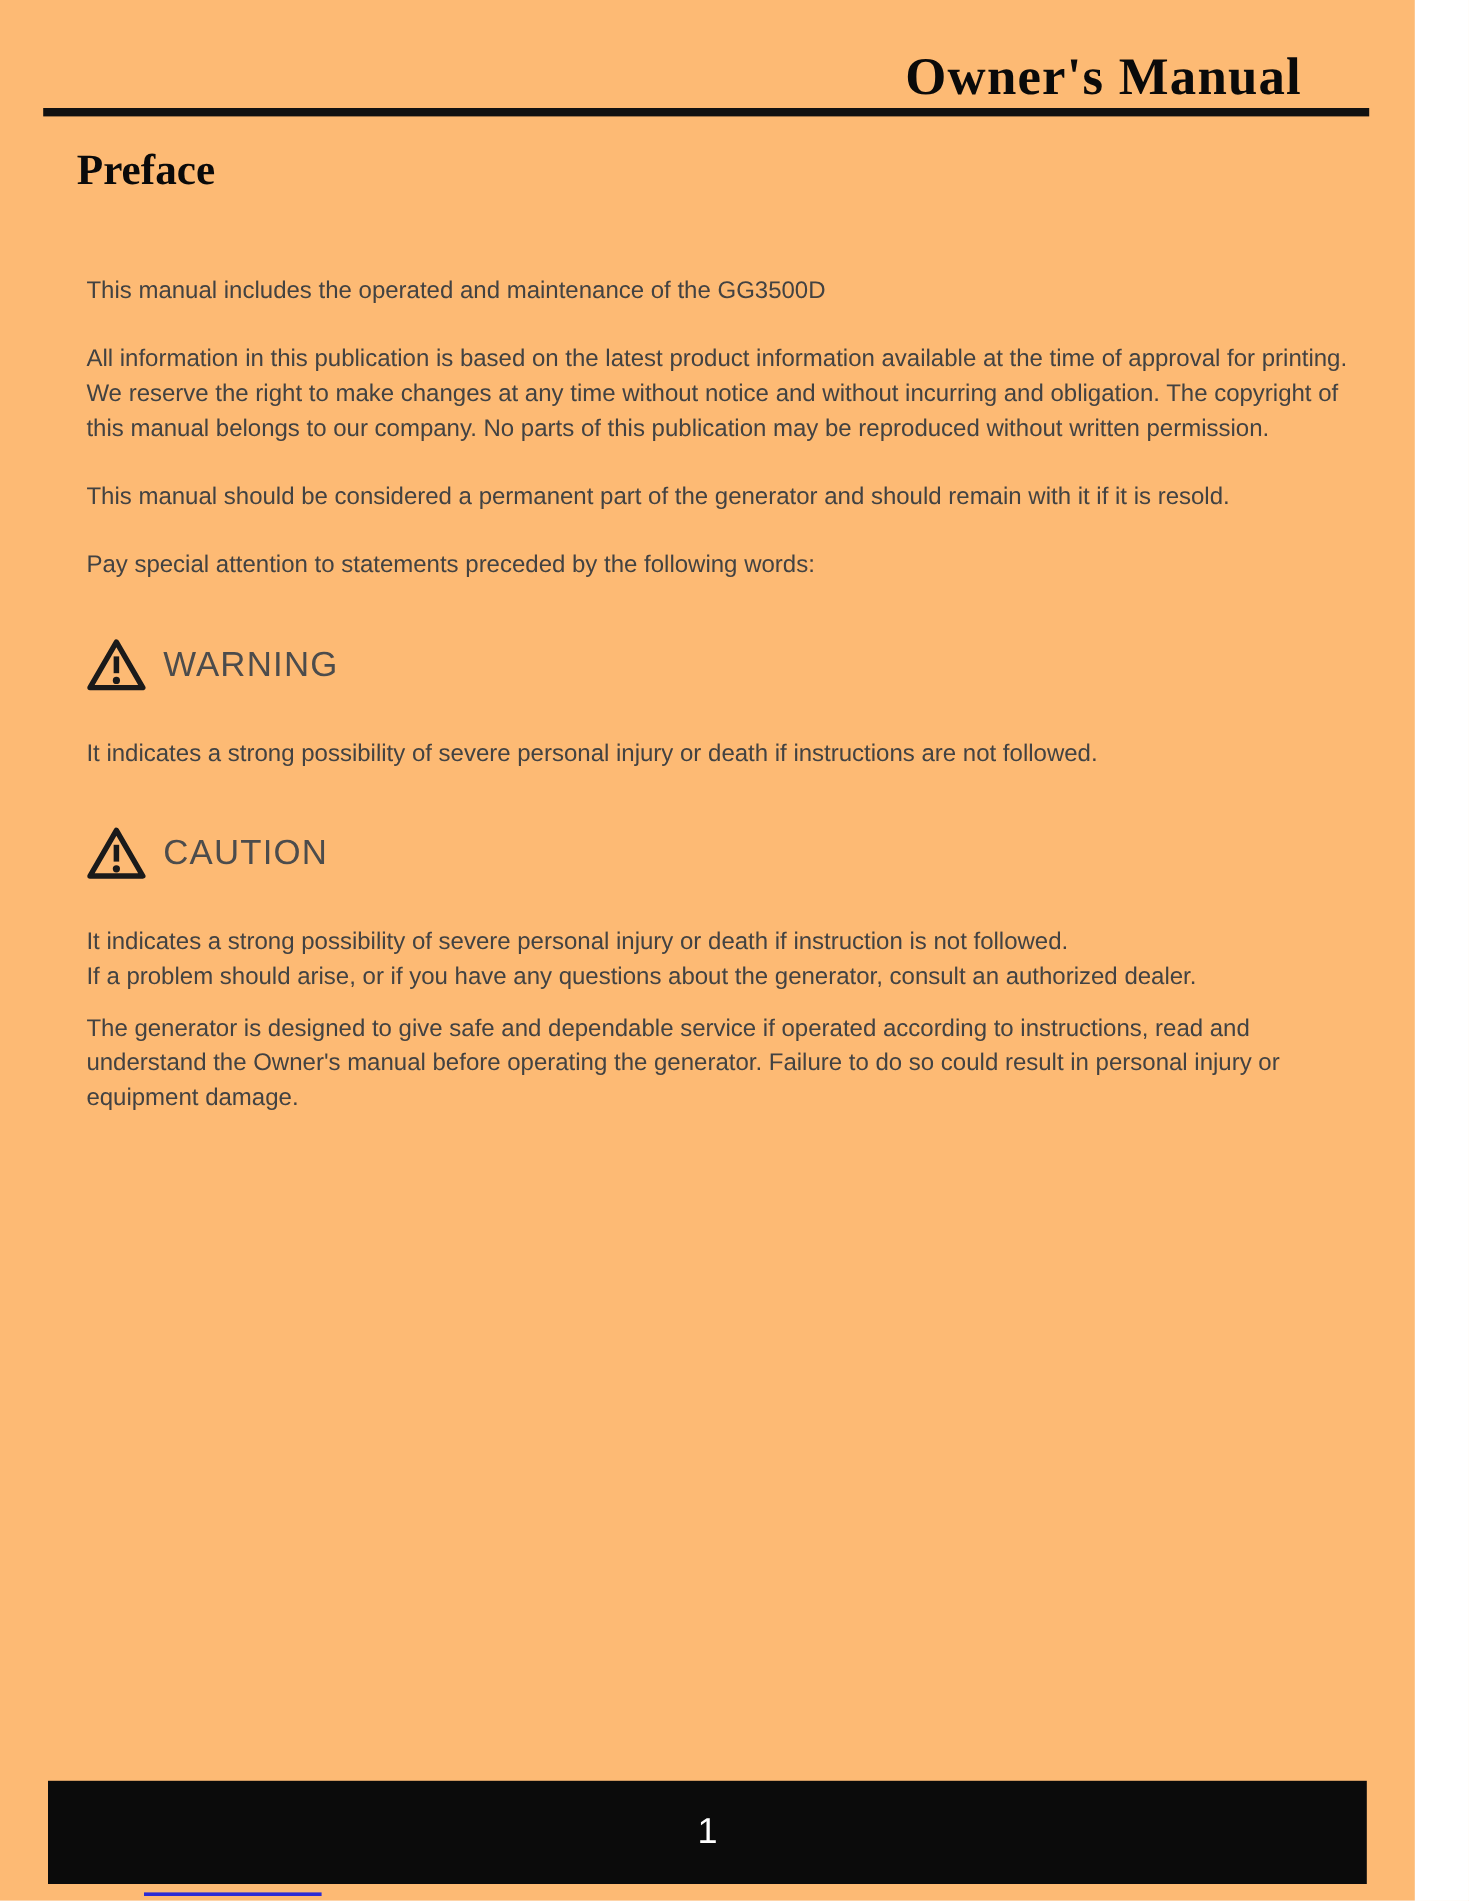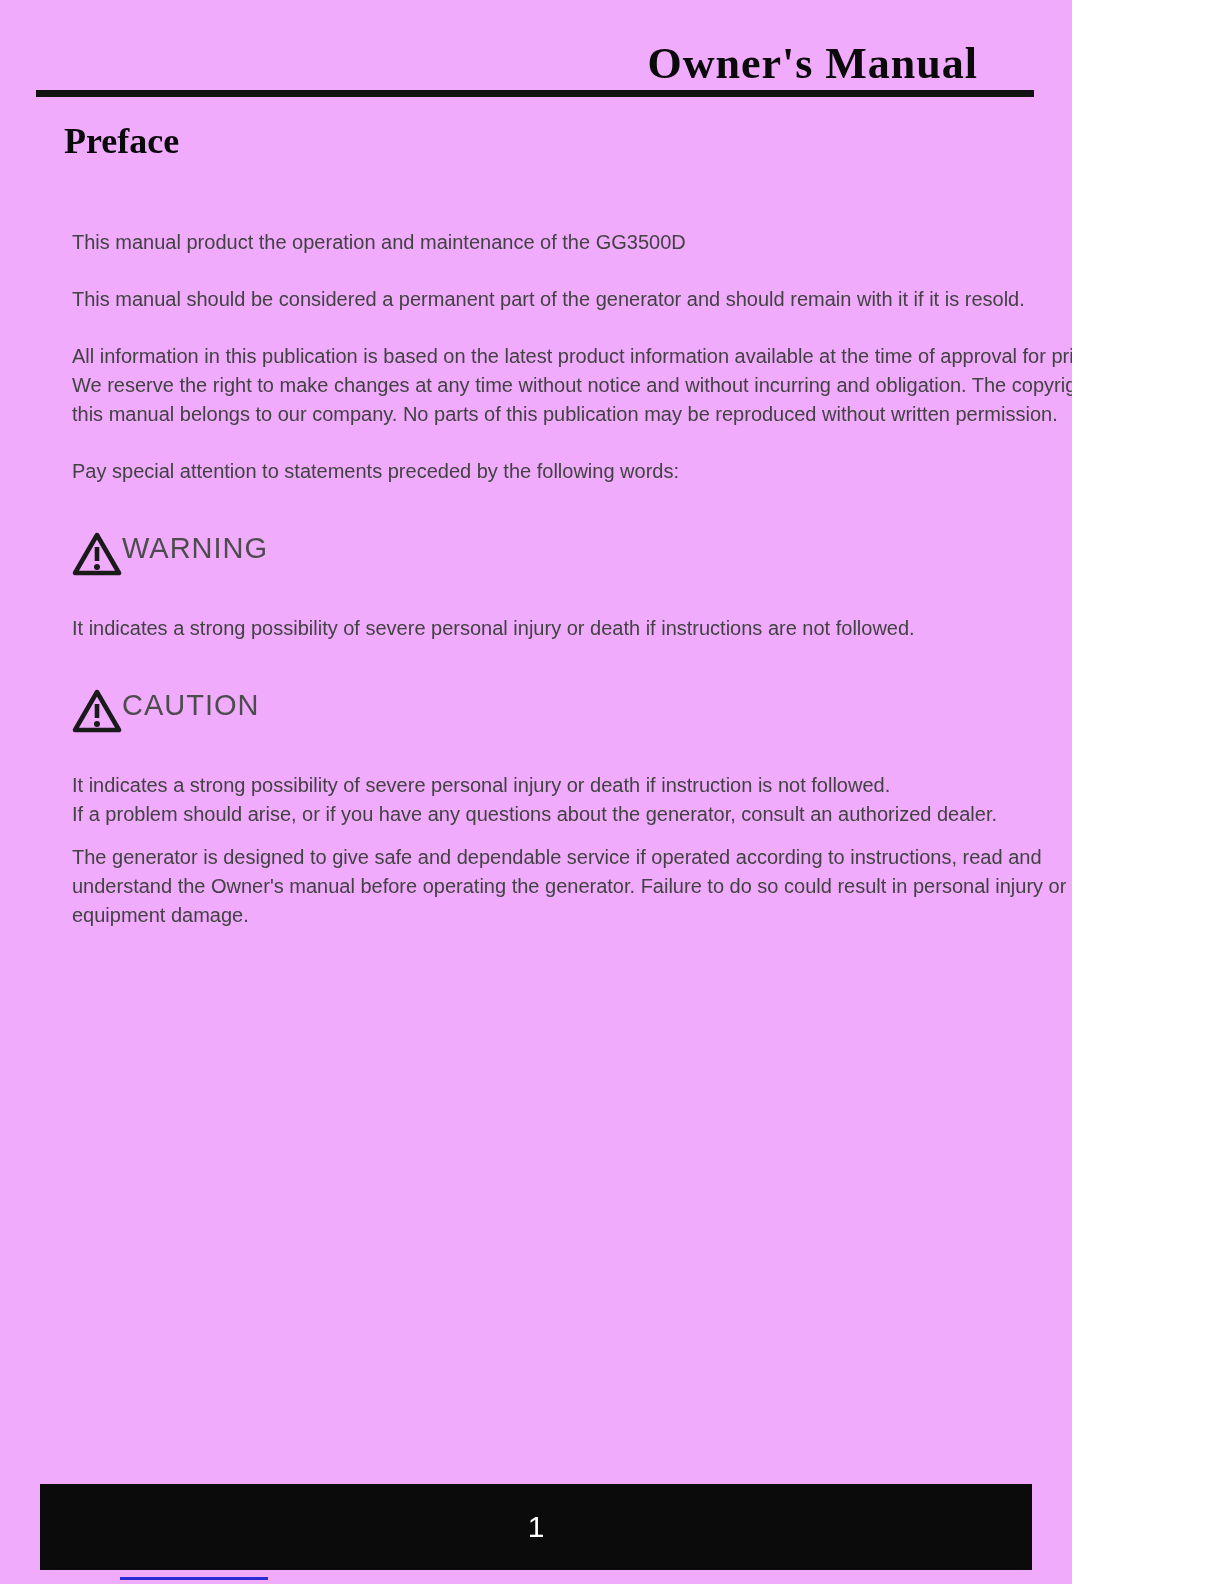--- a/index.html
+++ b/index.html
@@ -2,23 +2,23 @@
 <html><head>
 <meta charset="utf-8">
 <style>
   html, body {
     margin: 0;
     padding: 0;
     background: #ffffff;
   }
   .page {
     position: relative;
-    width: 1072px;
+    width: 1179px;
     height: 1584px;
-    background: #f0abfc;
+    background: #fdba74;
     font-family: "Liberation Sans", sans-serif;
     color: #3f3f3f;
     overflow: hidden;
   }
   .manual-title {
     position: absolute;
     top: 38px;
     right: 94px;
     font-family: "Liberation Serif", serif;
     font-weight: bold;
@@ -51,22 +51,22 @@
   }
   .body-para {
     font-size: 20px;
     line-height: 29px;
     color: #424242;
     margin: 0 0 28px 0;
     white-space: pre-line;
   }
   .notice-heading {
     display: flex;
-    align-items: flex-start;
-    gap: 0;
+    align-items: center;
+    gap: 14px;
     margin: 46px 0 38px 0;
   }
   .notice-heading .tri {
     width: 50px;
     height: 44px;
     flex: 0 0 auto;
   }
   .notice-label {
     font-size: 29px;
     color: #4c4c4c;
@@ -111,25 +111,25 @@
 
   <div class="manual-title">Owner's Manual</div>
 
   <div class="top-rule"></div>
 
   <div class="preface-heading">Preface</div>
 
   <div class="content">
 
 
-    <p class="body-para">This manual product the operation and maintenance of the GG3500D</p>
+    <p class="body-para">This manual includes the operated and maintenance of the GG3500D</p>
+
+    <p class="body-para">All information in this publication is based on the latest product information available at the time of approval for printing. We reserve the right to make changes at any time without notice and without incurring and obligation. The copyright of this manual belongs to our company. No parts of this publication may be reproduced without written permission.</p>
 
     <p class="body-para">This manual should be considered a permanent part of the generator and should remain with it if it is resold.</p>
-
-    <p class="body-para">All information in this publication is based on the latest product information available at the time of approval for printing. We reserve the right to make changes at any time without notice and without incurring and obligation. The copyright of this manual belongs to our company. No parts of this publication may be reproduced without written permission.</p>
 
     <p class="body-para">Pay special attention to statements preceded by the following words:</p>
 
     <div class="notice-heading">
       <svg class="tri" viewBox="0 0 50 44">
         <polygon points="25,3 47,41 3,41" fill="none" stroke="#1a1a1a" stroke-width="4.5" stroke-linejoin="round"></polygon>
         <rect x="22.7" y="15" width="4.6" height="14" fill="#1a1a1a"></rect>
         <circle cx="25" cy="35" r="3" fill="#1a1a1a"></circle>
       </svg>
       <span class="notice-label">WARNING</span>

